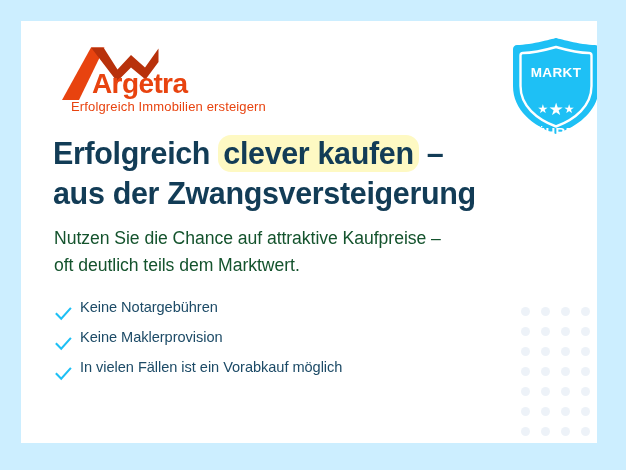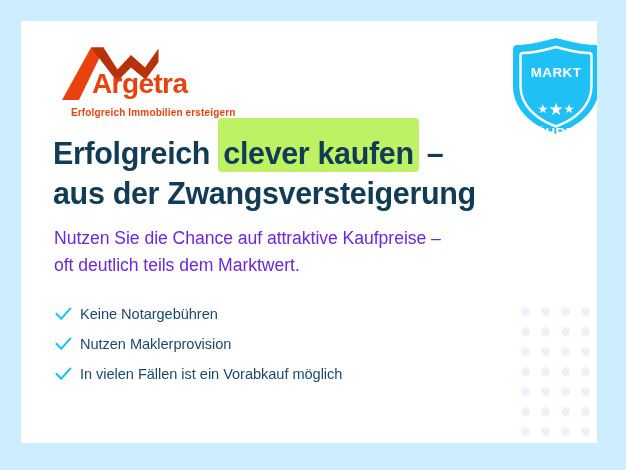--- a/index.html
+++ b/index.html
@@ -66,23 +66,23 @@
     top: 27px;
     font-size: 28px;
     font-weight: 700;
     color: #E8430F;
     letter-spacing: -0.6px;
     line-height: 1;
   }
   #logo-tagline {
     position: absolute;
     left: 14px;
-    top: 64px;
-    font-size: 10px;
-    font-weight: 700;
+    top: 56px;
+    font-size: 13px;
+    font-weight: 400;
     color: #E8430F;
     letter-spacing: 0.15px;
     white-space: nowrap;
   }
 
   
   #badge {
     position: absolute;
     left: 488px;
     top: 15px;
@@ -124,53 +124,52 @@
     top: 113px;
     width: 480px;
     font-size: 30.5px;
     font-weight: 700;
     color: #123C56;
     line-height: 1.31;
     letter-spacing: -0.35px;
   }
   #headline .hl-line { display: block; white-space: nowrap; }
   #headline .hl-mark {
-    background: #bef264;
-    padding: 18px 5px 2px 5px;
-    border-radius: 4px;
+    background: #fef9c3;
+    padding: 1px 5px 2px 5px;
+    border-radius: 13px;
     box-decoration-break: clone;
     -webkit-box-decoration-break: clone;
   }
 
   
   #subheadline {
     position: absolute;
     left: 33px;
     top: 204px;
     width: 490px;
     font-size: 17.6px;
     font-weight: 400;
-    color: #6d28d9;
+    color: #14532d;
     line-height: 1.52;
     letter-spacing: -0.05px;
   }
   #subheadline .sub-line { display: block; white-space: nowrap; }
 
   
   #benefits {
     position: absolute;
     left: 33px;
     top: 278px;
     width: 480px;
   }
   .benefit-item {
     position: relative;
     height: 30px;
     display: flex;
-    align-items: center;
   }
   .benefit-check {
     width: 26px;
     flex: 0 0 26px;
     display: flex;
     align-items: center;
     justify-content: flex-start;
     padding-left: 1px;
   }
   .benefit-label {
@@ -267,21 +266,21 @@
             </svg>
           </span>
           <span class="benefit-label">Keine Notargebühren</span>
         </li>
         <li class="benefit-item">
           <span class="benefit-check">
             <svg width="17" height="14" viewBox="0 0 17 14">
               <path d="M1.6 7.1 L6.2 11.7 L15.2 1.7" fill="none" stroke="#1EC0F5" stroke-width="2.1" stroke-linecap="square"></path>
             </svg>
           </span>
-          <span class="benefit-label">Nutzen Maklerprovision</span>
+          <span class="benefit-label">Keine Maklerprovision</span>
         </li>
         <li class="benefit-item">
           <span class="benefit-check">
             <svg width="17" height="14" viewBox="0 0 17 14">
               <path d="M1.6 7.1 L6.2 11.7 L15.2 1.7" fill="none" stroke="#1EC0F5" stroke-width="2.1" stroke-linecap="square"></path>
             </svg>
           </span>
           <span class="benefit-label">In vielen Fällen ist ein Vorabkauf möglich</span>
         </li>
       </ul>

